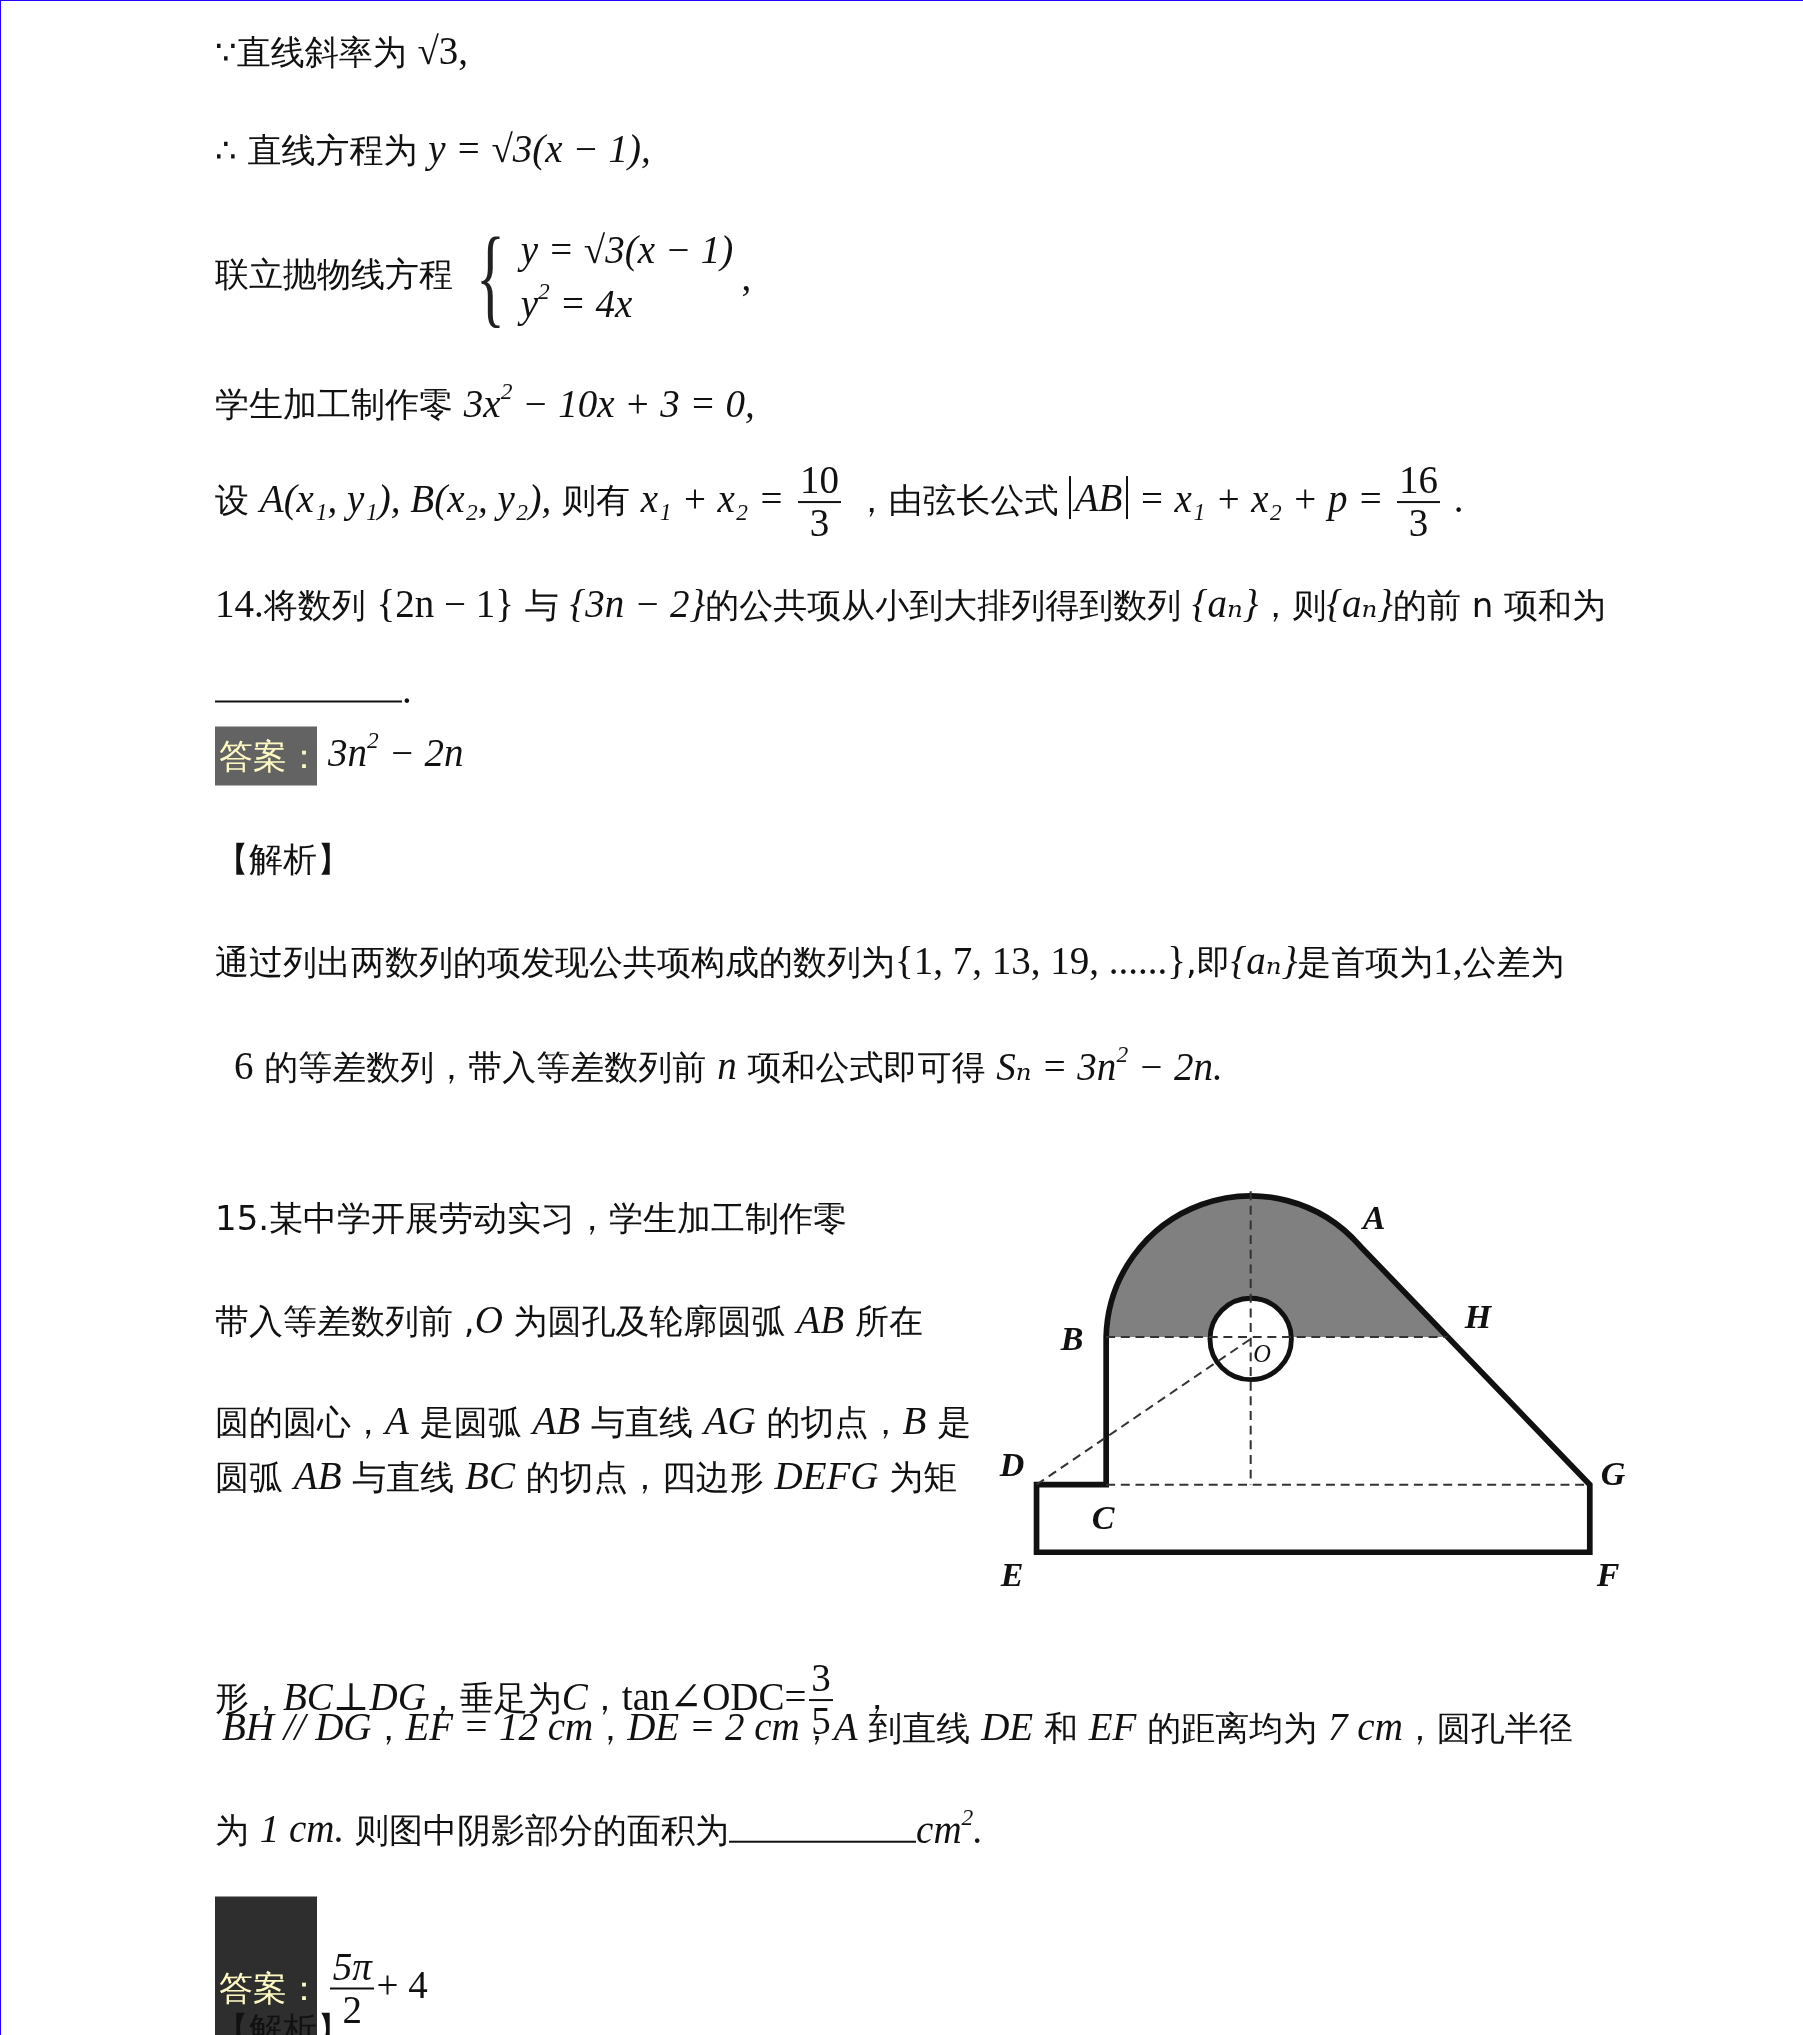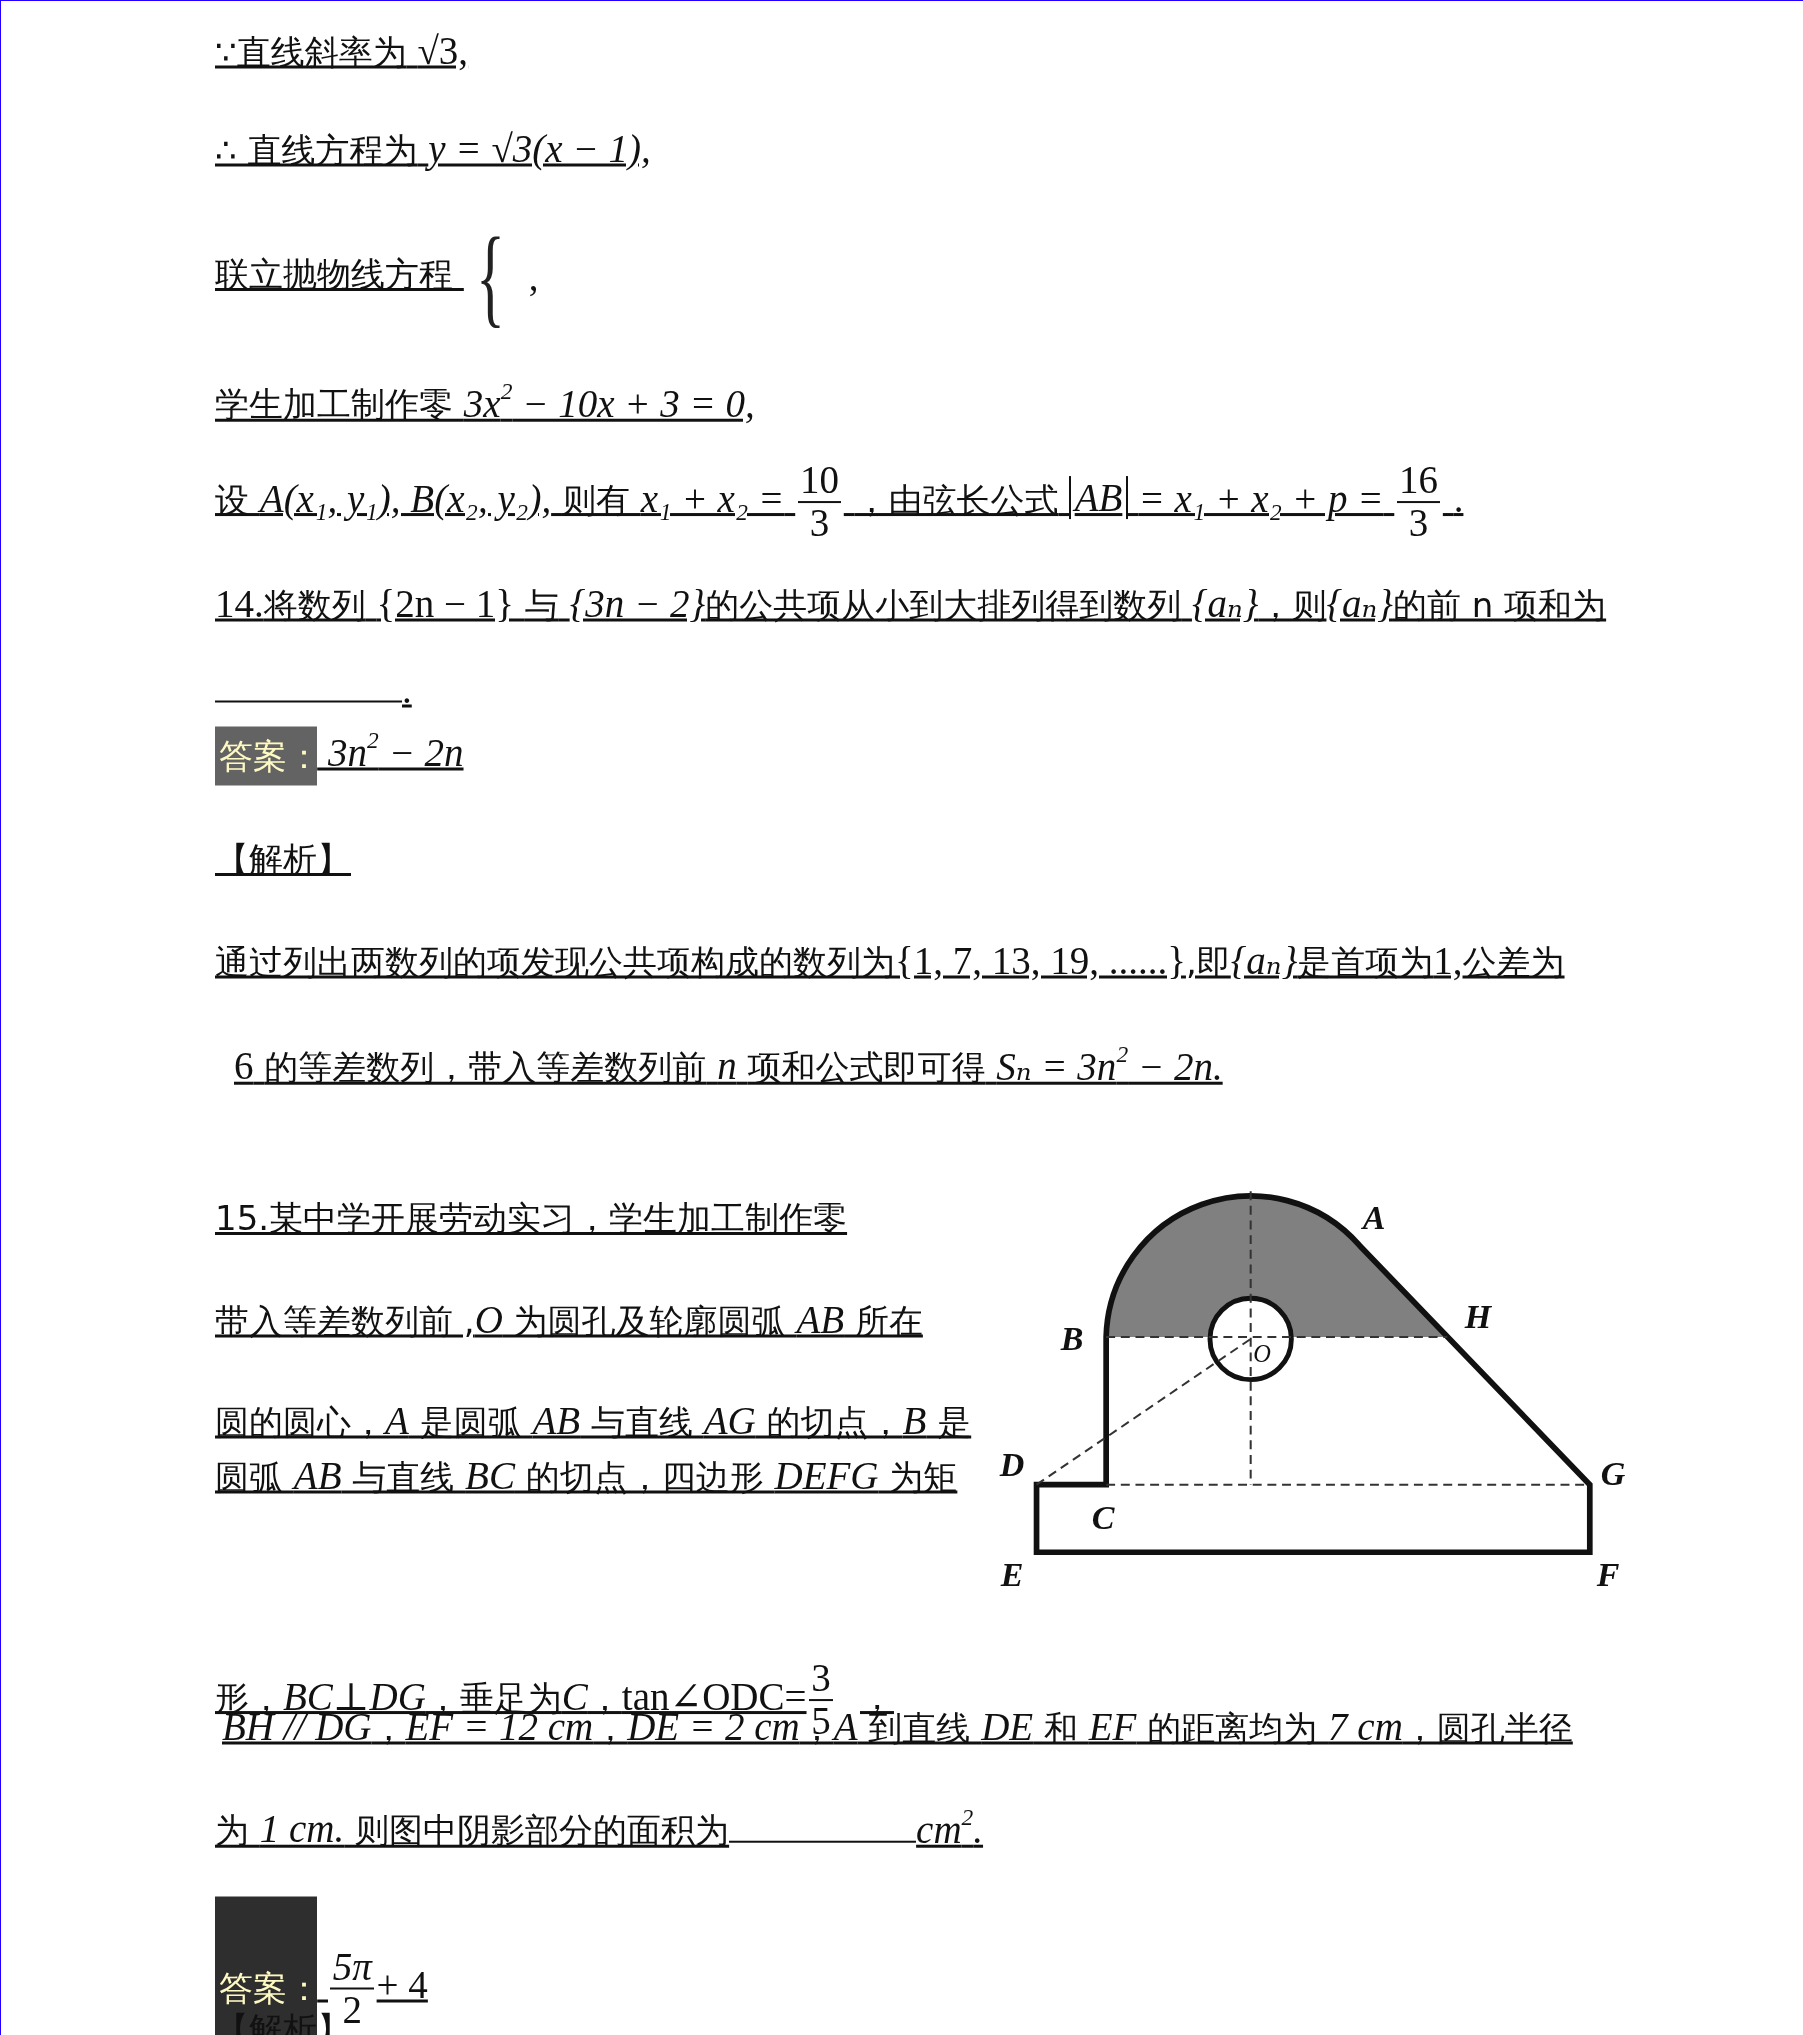--- a/index.html
+++ b/index.html
@@ -1,18 +1,18 @@
 <!DOCTYPE html>
 <html style="font-size:6.5px"><head>
 <meta charset="utf-8">
 <style>
   html, body { margin:0; padding:0; background:#ffffff; }
   body { width:1804px; height:2110px; position:relative; overflow:hidden; }
   .frame { position:absolute; left:0; top:0; width:1804px; height:2110px; box-sizing:border-box; border:1.6px solid #2200ff; }
-  .line { position:absolute; left:215px; white-space:nowrap; font-family:"DejaVu Sans","Liberation Sans",sans-serif; font-size:34px; color:#111; line-height:1; transform:translateY(-50%);text-decoration:underline; }
+  .line { position:absolute; left:215px; white-space:nowrap; font-family:"DejaVu Sans","Liberation Sans",sans-serif; font-size:34px; color:#111; line-height:1; transform:translateY(-50%); }
   .m { font-family:"Liberation Serif","DejaVu Serif",serif; font-size:39px; }
   .i { font-style:italic; }
   sub, sup { font-size:0.6em; } sup { vertical-align:0.75em; }
   .frac { display:inline-flex; flex-direction:column; align-items:center; vertical-align:middle; margin:0 2.4px; font-family:"Liberation Serif",serif; font-size:39px; line-height:1.05; }
   .frac .num { border-bottom:2px solid #111; padding:0 2.4px; }
   .abs { border-left:2px solid #111; border-right:2px solid #111; padding:0 3.3px; }
   .blank { display:inline-block; border-bottom:2.4px solid #111; vertical-align:baseline; }
   .sys { display:inline-flex; align-items:center; vertical-align:middle; }
   .brace { font-family:"Liberation Serif",serif; font-size:110px; font-weight:100; line-height:1; margin-right:4.1px; transform:scaleX(0.55); color:#222; }
   .rows { display:flex; flex-direction:column; gap:11.4px; }
@@ -35,20 +35,24 @@
 
 <div class="line" style="top:148px">
   <span>∴  直线方程为</span>
   <span class="m i">y = √3(x − 1),</span>
 </div>
 
 <div class="line" style="top:276px">
   <span>联立抛物线方程</span>
   <span class="sys">
     <span class="brace">{</span>
+    <span class="rows">
+      <span class="m i">y = √3(x − 1)</span>
+      <span class="m i"><span>y</span><sup>2</sup><span> = 4x</span></span>
+    </span>
     <span class="m" style="margin-left:8.1px">,</span>
   </span>
 </div>
 
 <div class="line" style="top:401px">
   <span>学生加工制作零</span>
   <span class="m i"><span>3x</span><sup>2</sup><span> − 10x + 3 = 0,</span></span>
 </div>
 
 <div class="line" style="top:502px">

